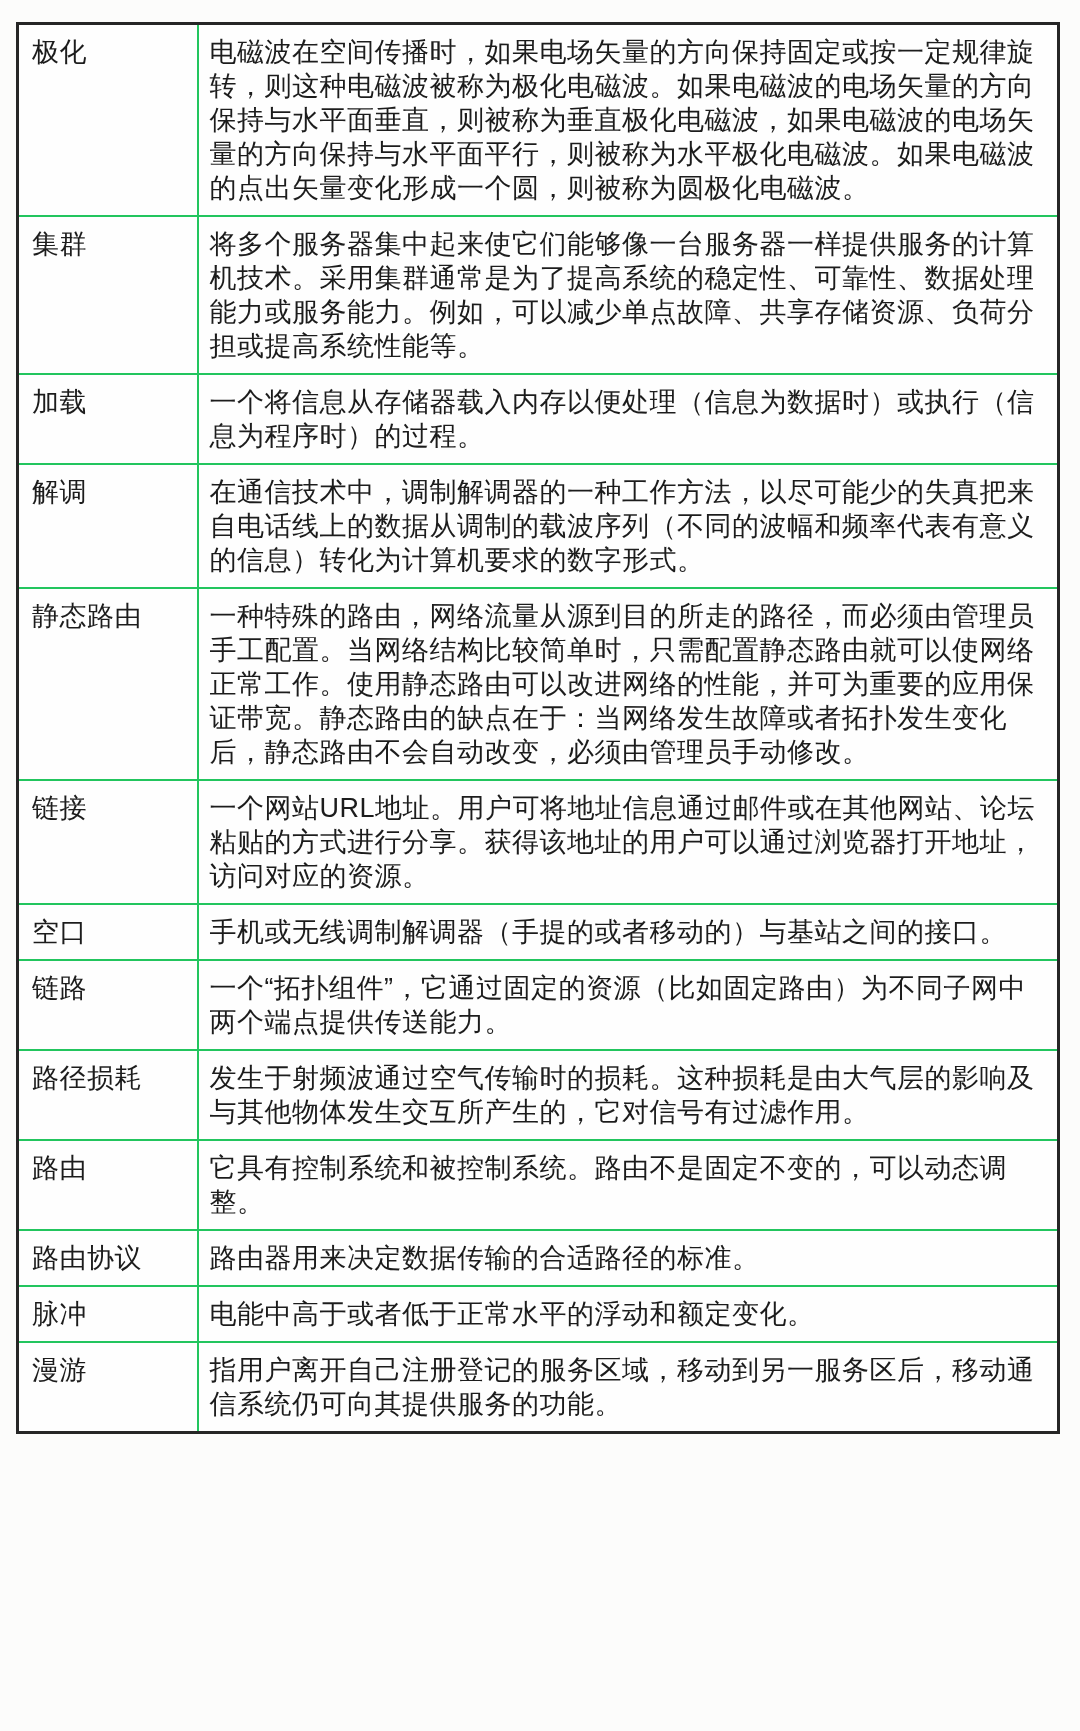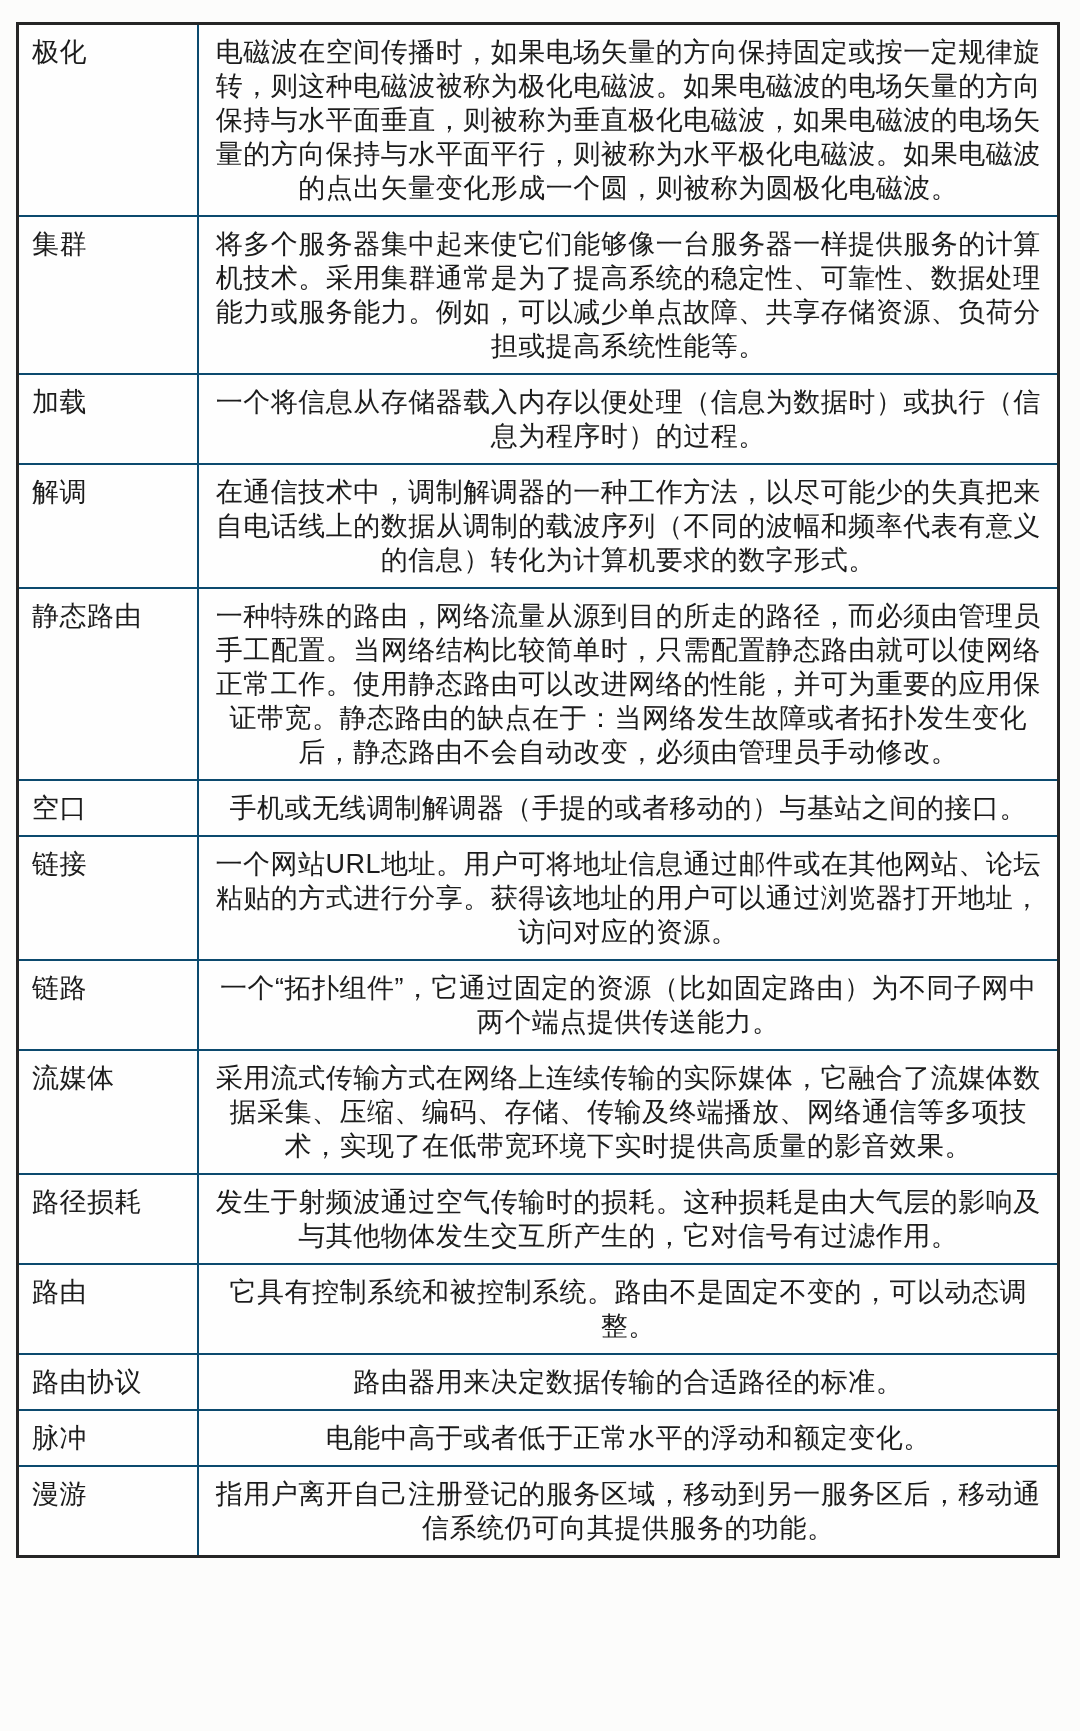--- a/index.html
+++ b/index.html
@@ -18,35 +18,34 @@
     position: absolute;
     left: 16px;
     top: 22px;
     width: 1041px;
     border-collapse: collapse;
     table-layout: fixed;
     background: #fefefe;
     border: 3px solid #262626;
   }
   table.glossary td {
-    border: 2px solid #0c4a6e;
+    border: 2px solid #22c55e;
     vertical-align: top;
     font-size: 27px;
     line-height: 34px;
     font-weight: 500;
     letter-spacing: 0.5px;
   }
   col.col-term { width: 180px; }
   col.col-def  { width: 861px; }
   td.term-cell {
     padding: 10px 6px 10px 13px;
   }
   td.def-cell {
     padding: 10px 10px 10px 11px;
-    text-align: center;
   }
 </style>
 </head>
 <body>
 
 <table class="glossary">
   <colgroup>
     <col class="col-term">
     <col class="col-def">
   </colgroup>
@@ -65,34 +64,30 @@
       </tr>
       <tr>
         <td class="term-cell">解调</td>
         <td class="def-cell">在通信技术中，调制解调器的一种工作方法，以尽可能少的失真把来自电话线上的数据从调制的载波序列（不同的波幅和频率代表有意义的信息）转化为计算机要求的数字形式。</td>
       </tr>
       <tr>
         <td class="term-cell">静态路由</td>
         <td class="def-cell">一种特殊的路由，网络流量从源到目的所走的路径，而必须由管理员手工配置。当网络结构比较简单时，只需配置静态路由就可以使网络正常工作。使用静态路由可以改进网络的性能，并可为重要的应用保证带宽。静态路由的缺点在于：当网络发生故障或者拓扑发生变化后，静态路由不会自动改变，必须由管理员手动修改。</td>
       </tr>
       <tr>
+        <td class="term-cell">链接</td>
+        <td class="def-cell">一个网站URL地址。用户可将地址信息通过邮件或在其他网站、论坛粘贴的方式进行分享。获得该地址的用户可以通过浏览器打开地址，访问对应的资源。</td>
+      </tr>
+      <tr>
         <td class="term-cell">空口</td>
         <td class="def-cell">手机或无线调制解调器（手提的或者移动的）与基站之间的接口。</td>
       </tr>
       <tr>
-        <td class="term-cell">链接</td>
-        <td class="def-cell">一个网站URL地址。用户可将地址信息通过邮件或在其他网站、论坛粘贴的方式进行分享。获得该地址的用户可以通过浏览器打开地址，访问对应的资源。</td>
-      </tr>
-      <tr>
         <td class="term-cell">链路</td>
         <td class="def-cell">一个“拓扑组件”，它通过固定的资源（比如固定路由）为不同子网中两个端点提供传送能力。</td>
-      </tr>
-      <tr>
-        <td class="term-cell">流媒体</td>
-        <td class="def-cell">采用流式传输方式在网络上连续传输的实际媒体，它融合了流媒体数据采集、压缩、编码、存储、传输及终端播放、网络通信等多项技术，实现了在低带宽环境下实时提供高质量的影音效果。</td>
       </tr>
       <tr>
         <td class="term-cell">路径损耗</td>
         <td class="def-cell">发生于射频波通过空气传输时的损耗。这种损耗是由大气层的影响及与其他物体发生交互所产生的，它对信号有过滤作用。</td>
       </tr>
       <tr>
         <td class="term-cell">路由</td>
         <td class="def-cell">它具有控制系统和被控制系统。路由不是固定不变的，可以动态调整。</td>
       </tr>
       <tr>

